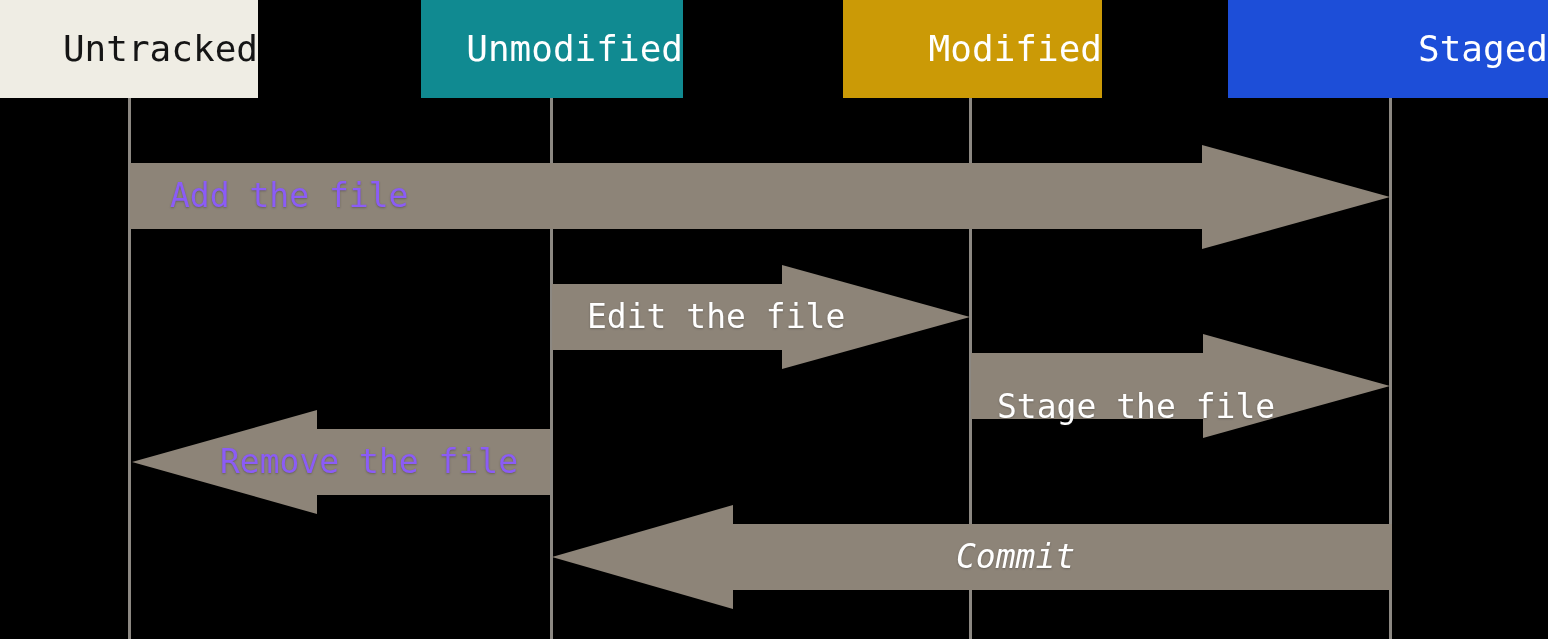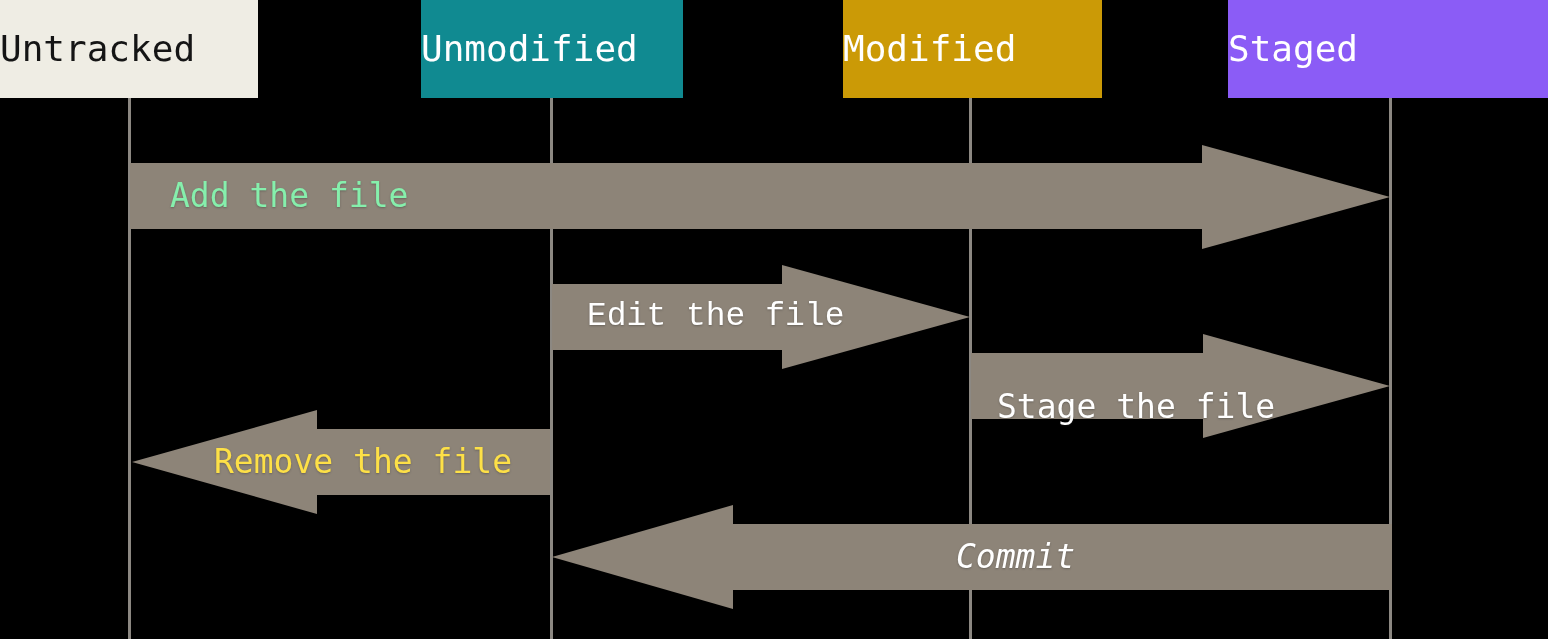--- a/index.html
+++ b/index.html
@@ -12,21 +12,21 @@
     width: 1548px;
     height: 639px;
     overflow: hidden;
     font-family: "DejaVu Sans Mono", "Liberation Mono", monospace;
   }
   .state-header {
     position: absolute;
     top: 0;
     height: 98px;
     line-height: 98px;
-    text-align: left;
+    text-align: right;
     font-size: 36px;
     white-space: nowrap;
     overflow: hidden;
   }
   .lifeline {
     position: absolute;
     top: 98px;
     height: 541px;
     width: 3px;
   }
@@ -55,44 +55,44 @@
 <div id="stage" style="background-color: rgb(0, 0, 0);">
 
   <div class="lifeline" style="left: 128px; background-color: rgb(140, 136, 130);"></div>
   <div class="lifeline" style="left: 550px; background-color: rgb(140, 136, 130);"></div>
   <div class="lifeline" style="left: 969px; background-color: rgb(140, 136, 130);"></div>
   <div class="lifeline" style="left: 1389px; background-color: rgb(140, 136, 130);"></div>
 
   <div class="state-header" style="left: 0px; width: 258px; background-color: rgb(239, 237, 228); color: rgb(21, 21, 21);">Untracked</div>
   <div class="state-header" style="left: 843px; width: 259px; background-color: rgb(203, 154, 6); color: rgb(255, 255, 255);">Modified</div>
   <div class="state-header" style="left: 421px; width: 262px; background-color: rgb(16, 138, 145); color: rgb(255, 255, 255);">Unmodified</div>
-  <div class="state-header" style="left: 1228px; width: 320px; background-color: #8b5cf6; color: rgb(255, 255, 255);">Staged</div>
+  <div class="state-header" style="left: 1228px; width: 320px; background-color: #1d4ed8; color: rgb(255, 255, 255);">Staged</div>
 
   <div>
     <div class="arrow-body" style="left: 130px; top: 163px; width: 1072px; height: 66px; background-color: rgb(141, 132, 120);"></div>
     <div class="arrow-head" style="left: 1202px; top: 145px; border-width: 52px 0px 52px 188px; border-left-color: rgb(141, 132, 120);"></div>
-    <div class="arrow-label" style="left: 170px; top: 163px; color: #86efac;">Add the file</div>
+    <div class="arrow-label" style="left: 170px; top: 163px; color: #8b5cf6;">Add the file</div>
   </div>
 
   <div>
     <div class="arrow-body" style="left: 552px; top: 284px; width: 230px; height: 66px; background-color: rgb(141, 132, 120);"></div>
     <div class="arrow-head" style="left: 782px; top: 265px; border-width: 52px 0px 52px 188px; border-left-color: rgb(141, 132, 120);"></div>
-    <div class="arrow-label" style="left: 587px; top: 284px; color: rgb(255, 255, 255); font-family: Liberation Mono, monospace;">Edit the file</div>
+    <div class="arrow-label" style="left: 587px; top: 284px; color: rgb(255, 255, 255);">Edit the file</div>
   </div>
 
   <div>
     <div class="arrow-body" style="left: 971px; top: 353px; width: 232px; height: 66px; background-color: rgb(141, 132, 120);"></div>
     <div class="arrow-head" style="left: 1203px; top: 334px; border-width: 52px 0px 52px 187px; border-left-color: rgb(141, 132, 120);"></div>
     <div class="arrow-label" style="left: 997px; top: 374px; color: rgb(255, 255, 255);">Stage the file</div>
   </div>
 
   <div>
     <div class="arrow-body" style="left: 317px; top: 429px; width: 233px; height: 66px; background-color: rgb(141, 132, 120);"></div>
     <div class="arrow-head" style="left: 132px; top: 410px; border-width: 52px 185px 52px 0px; border-right-color: rgb(141, 132, 120);"></div>
-    <div class="arrow-label" style="left: 214px; top: 429px; color: #fde047;">Remove the file</div>
+    <div class="arrow-label" style="left: 220px; top: 429px; color: #8b5cf6;">Remove the file</div>
   </div>
 
   <div>
     <div class="arrow-body" style="left: 733px; top: 524px; width: 659px; height: 66px; background-color: rgb(141, 132, 120);"></div>
     <div class="arrow-head" style="left: 552px; top: 505px; border-width: 52px 181px 52px 0px; border-right-color: rgb(141, 132, 120);"></div>
     <div class="arrow-label" style="left: 956px; top: 524px; color: rgb(255, 255, 255); font-style: italic;">Commit</div>
   </div>
 
 </div>
 

